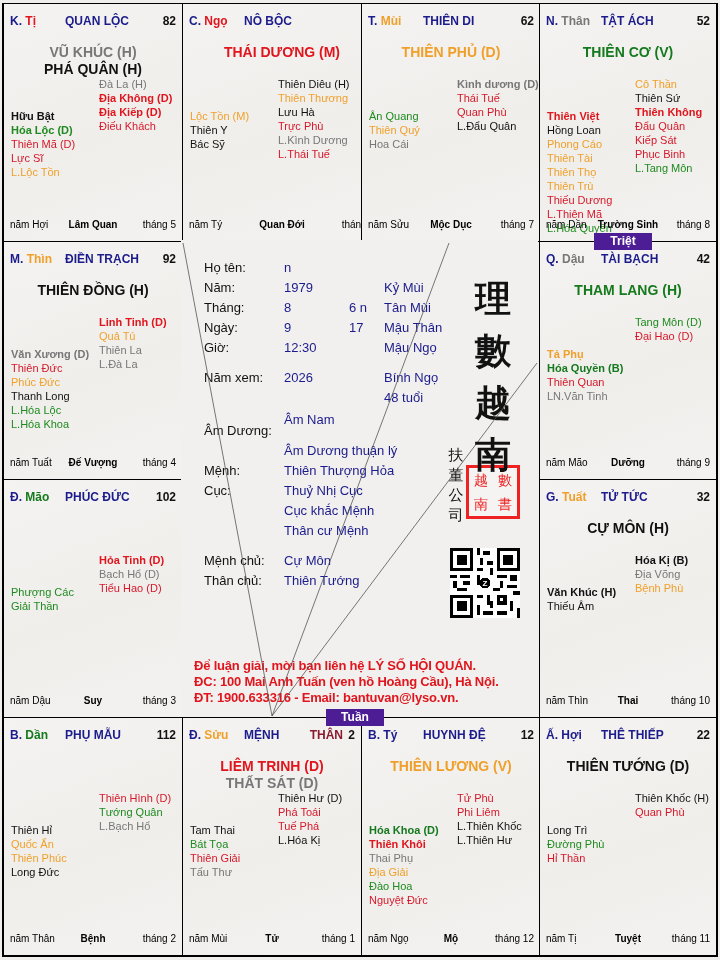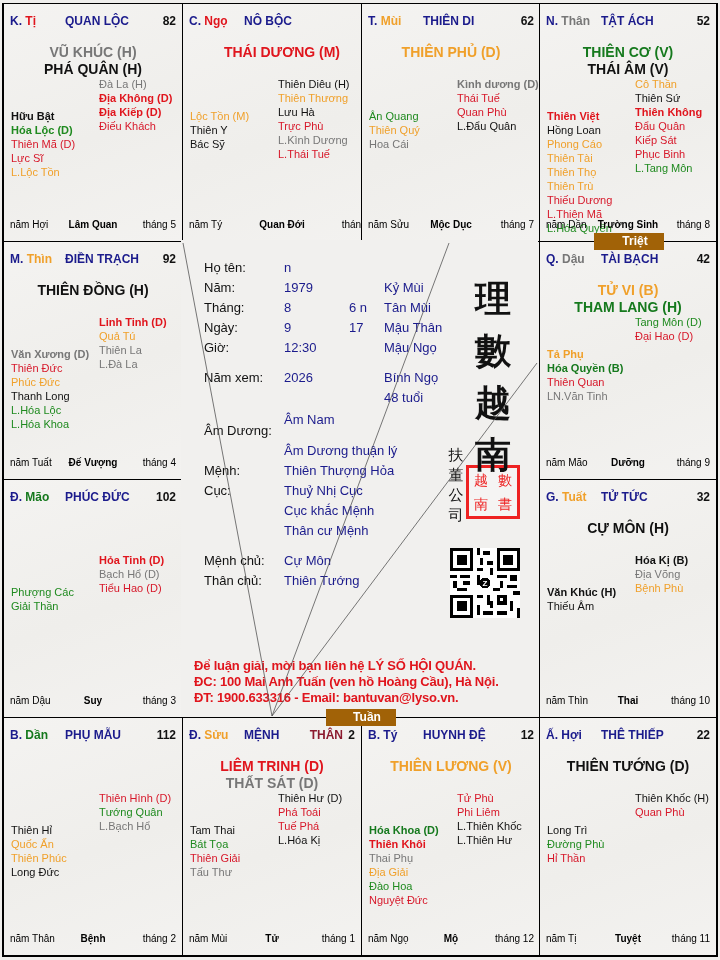--- a/index.html
+++ b/index.html
@@ -40,21 +40,21 @@
   .c-gray { color:#777; }
   .c-black { color:#111; }
   .center {
     position:absolute; left:181px; top:240px; width:357px; height:477px; box-sizing:border-box;
     background:#f1f0ee;
   }
   .info { position:absolute; font-size:13px; font-weight:normal; }
   .info .lbl { position:absolute; color:#111; white-space:nowrap; }
   .info .val { position:absolute; color:#1b1b8c; white-space:nowrap; }
   .contact { position:absolute; left:13px; top:418px; font-size:13px; line-height:16px; color:#e0151d; font-weight:bold; white-space:nowrap; letter-spacing:-0.2px; }
-  .tag { position:absolute; background:#a16207; color:#fff; font-weight:bold; font-size:12px; text-align:center; line-height:17px; height:17px;padding-left:12px; }
+  .tag { position:absolute; background:#4c1d95; color:#fff; font-weight:bold; font-size:12px; text-align:center; line-height:17px; height:17px; }
   .calli { position:absolute; left:468px; top:272px; width:50px; font-family:"DejaVu Serif", serif; font-size:36px; font-weight:bold; line-height:52px; color:#111; text-align:center; }
   .small-cal { position:absolute; left:446px; top:445px; width:20px; font-family:"DejaVu Serif", serif; font-size:15px; line-height:20px; color:#111; text-align:center; }
   .seal { position:absolute; left:466px; top:465px; width:54px; height:54px; border:3px solid #e22; box-sizing:border-box; color:#e22; font-family:"DejaVu Serif", serif; font-size:14px; display:flex; flex-wrap:wrap; align-items:center; justify-content:center; line-height:18px; background:rgba(255,255,255,0.3); }
   .qr { position:absolute; left:450px; top:548px; width:70px; height:70px; }
   svg.lines { position:absolute; left:0; top:0; pointer-events:none; }
 </style>
 </head>
 <body>
 
 <div class="chart"></div>
@@ -134,21 +134,20 @@
       <div class="p-foot">
         <span class="yr">năm Sửu</span>
         <span class="stage">Mộc Dục</span>
         <span class="mo">tháng 7</span>
       </div>
     </div>
     <div class="palace" style="left: 539px; top: 3px; width: 178px; height: 239px;">
       <div class="p-head"><span class="can">N.</span> <span class="chi" style="color:#777777">Thân</span><span class="name">TẬT ÁCH</span><span class="age">52</span></div>
       <div class="main-stars">
         <div style="color:#15791d">THIÊN CƠ (V)</div>
-        <div style="color:#111111">THÁI ÂM (V)</div>
       </div>
       <div class="minor" style="top:73px">
         <div class="col l">
           <div class="c-red b">Thiên Việt</div>
           <div class="c-black">Hồng Loan</div>
           <div class="c-orange">Phong Cáo</div>
           <div class="c-orange">Thiên Tài</div>
           <div class="c-orange">Thiên Thọ</div>
           <div class="c-orange">Thiên Trù</div>
           <div class="c-dred">Thiếu Dương</div>
@@ -194,21 +193,20 @@
       </div>
       <div class="p-foot">
         <span class="yr">năm Tuất</span>
         <span class="stage">Đế Vượng</span>
         <span class="mo">tháng 4</span>
       </div>
     </div>
     <div class="palace" style="left: 539px; top: 241px; width: 178px; height: 239px;">
       <div class="p-head"><span class="can">Q.</span> <span class="chi" style="color:#777777">Dậu</span><span class="name">TÀI BẠCH</span><span class="age">42</span></div>
       <div class="main-stars">
-        <div style="color:#f0a02a">TỬ VI (B)</div>
         <div style="color:#15791d">THAM LANG (H)</div>
       </div>
       <div class="minor" style="top:73px">
         <div class="col l">
           <div class="c-orange b">Tả Phụ</div>
           <div class="c-dgreen b">Hóa Quyền (B)</div>
           <div class="c-dred">Thiên Quan</div>
           <div class="c-gray">LN.Văn Tinh</div>
         </div>
         <div class="col r">

